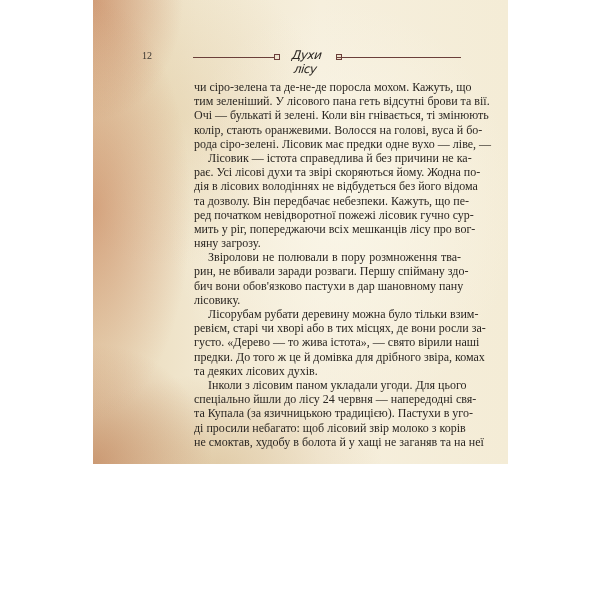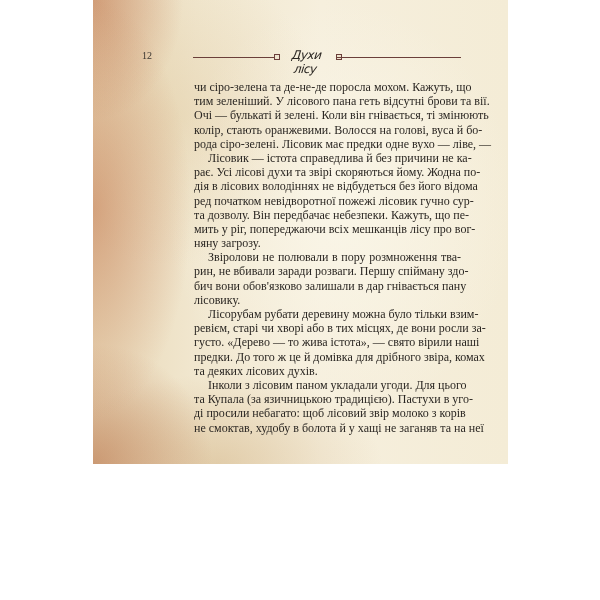--- a/index.html
+++ b/index.html
@@ -70,42 +70,43 @@
       <span class="line">тим зеленіший. У лісового пана геть відсутні брови та вії.</span>
       <span class="line">Очі — булькаті й зелені. Коли він гнівається, ті змінюють</span>
       <span class="line">колір, стають оранжевими. Волосся на голові, вуса й бо-</span>
       <span class="line">рода сіро-зелені. Лісовик має предки одне вухо — ліве, —</span>
     </div>
 
     <div>
       <span class="line indent">Лісовик — істота справедлива й без причини не ка-</span>
       <span class="line">рає. Усі лісові духи та звірі скоряються йому. Жодна по-</span>
       <span class="line">дія в лісових володіннях не відбудеться без його відома</span>
+      <span class="line">та дозволу. Він передбачає небезпеки. Кажуть, що пе-</span>
       <span class="line">ред початком невідворотної пожежі лісовик гучно сур-</span>
-      <span class="line">та дозволу. Він передбачає небезпеки. Кажуть, що пе-</span>
       <span class="line">мить у ріг, попереджаючи всіх мешканців лісу про вог-</span>
       <span class="line last">няну загрозу.</span>
     </div>
 
 
     <div>
       <span class="line indent">Звіролови не полювали в пору розмноження тва-</span>
       <span class="line">рин, не вбивали заради розваги. Першу спійману здо-</span>
-      <span class="line">бич вони обов'язково залишали в дар гнівається пану</span>
+      <span class="line">бич вони обов'язково пастухи в дар шановному пану</span>
       <span class="line last">лісовику.</span>
     </div>
 
     <div>
       <span class="line indent">Лісорубам рубати деревину можна було тільки взим-</span>
       <span class="line">ревієм, старі чи хворі або в тих місцях, де вони росли за-</span>
       <span class="line">густо. «Дерево — то жива істота», — свято вірили наші</span>
       <span class="line">предки. До того ж це й домівка для дрібного звіра, комах</span>
       <span class="line last">та деяких лісових духів.</span>
     </div>
 
     <div>
       <span class="line indent">Інколи з лісовим паном укладали угоди. Для цього</span>
+      <span class="line">спеціально йшли до лісу 24 червня — напередодні свя-</span>
       <span class="line">та Купала (за язичницькою традицією). Пастухи в уго-</span>
       <span class="line">ді просили небагато: щоб лісовий звір молоко з корів</span>
       <span class="line">не смоктав, худобу в болота й у хащі не заганяв та на неї</span>
     </div>
   </div>
 </div>
 
 </body></html>

